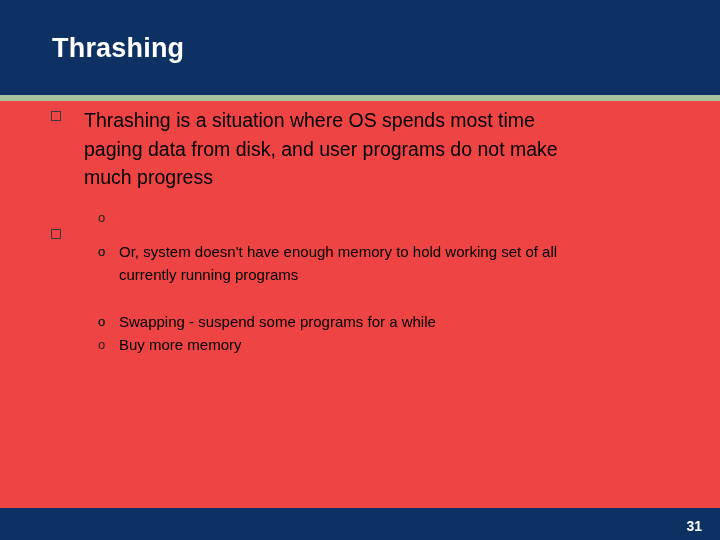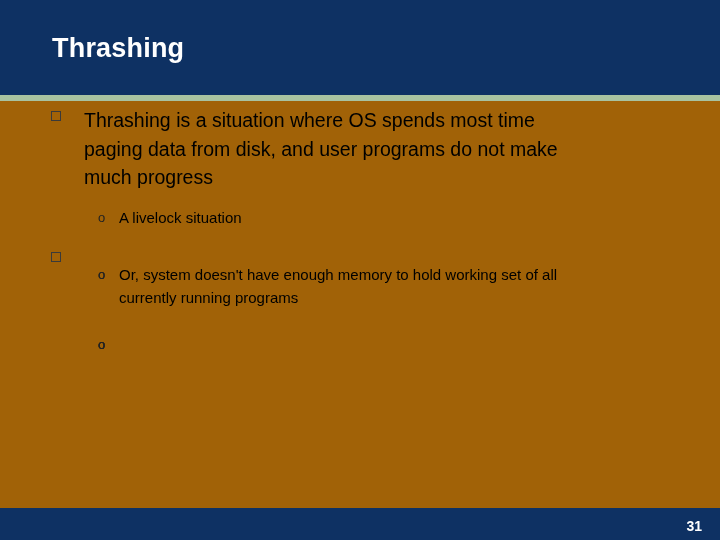--- a/index.html
+++ b/index.html
@@ -10,21 +10,21 @@
     width: 720px;
     height: 540px;
     background: #ffffff;
     font-family: "Liberation Sans", sans-serif;
     overflow: hidden;
   }
   .slide {
     position: relative;
     width: 720px;
     height: 540px;
-    background: #a16207;
+    background: #ef4444;
     box-sizing: border-box;
     border-radius: 27px;
   }
   
   .header-band {
     position: absolute;
     left: 0;
     top: 0;
     width: 720px;
     height: 95px;
@@ -128,21 +128,20 @@
   <div class="content">
 
     <div class="l1">
       <span class="bullet"></span>
       <span>Thrashing is a situation where OS spends most time paging data from disk, and user programs do not make much progress</span>
     </div>
     <div class="gap-a"></div>
     <ul class="l2-list">
       <li class="l2">
         <span class="sub-bullet">o</span>
-        <span>A livelock situation</span>
       </li>
     </ul>
 
     <div class="gap-b"></div>
 
     <div class="l1">
       <span class="bullet"></span>
     </div>
     <div class="gap-c"></div>
     <ul class="l2-list">
@@ -157,23 +156,25 @@
 
     <div class="gap-d"></div>
 
     <div class="gap-e"></div>
     <ul class="l2-list">
       <li class="l2">
         <span class="sub-bullet">o</span>
       </li>
       <li class="l2">
         <span class="sub-bullet">o</span>
+        <span>Swapping - suspend some programs for a while</span>
       </li>
       <li class="l2">
         <span class="sub-bullet">o</span>
+        <span>Buy more memory</span>
       </li>
     </ul>
 
   </div>
 
   <div class="footer-band"></div>
   <div class="page-number">31</div>
 
 </div>
 

